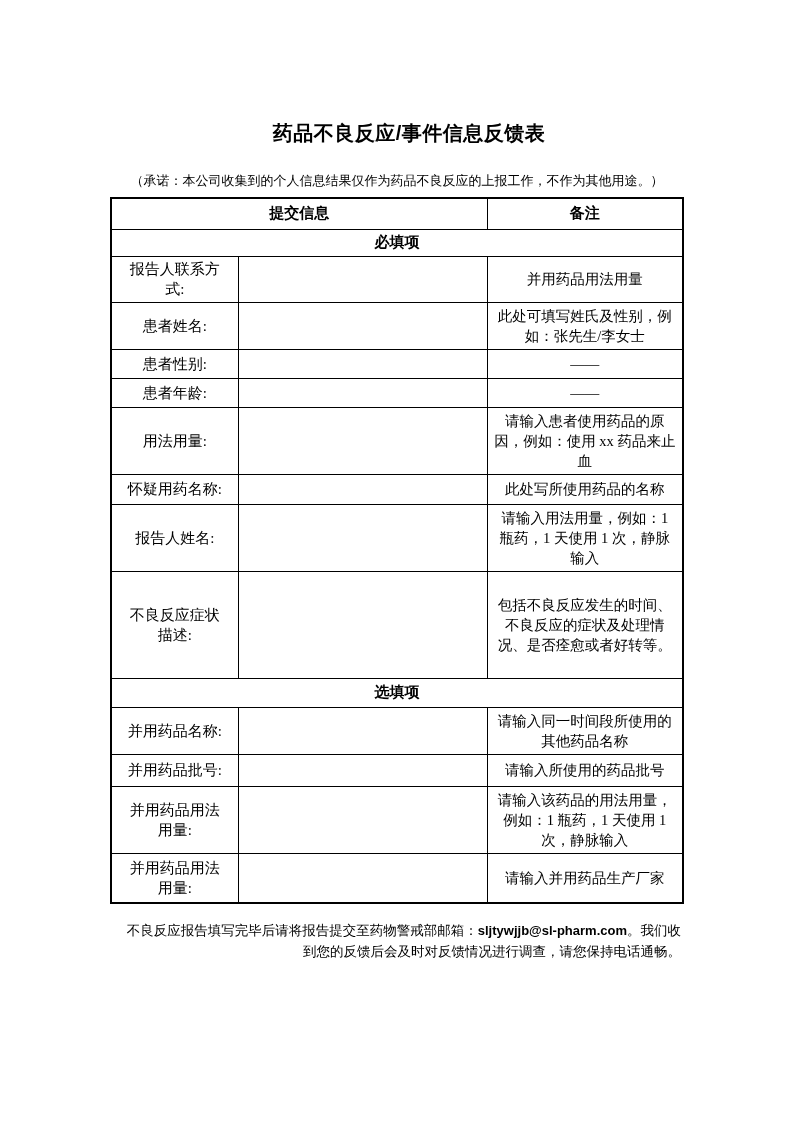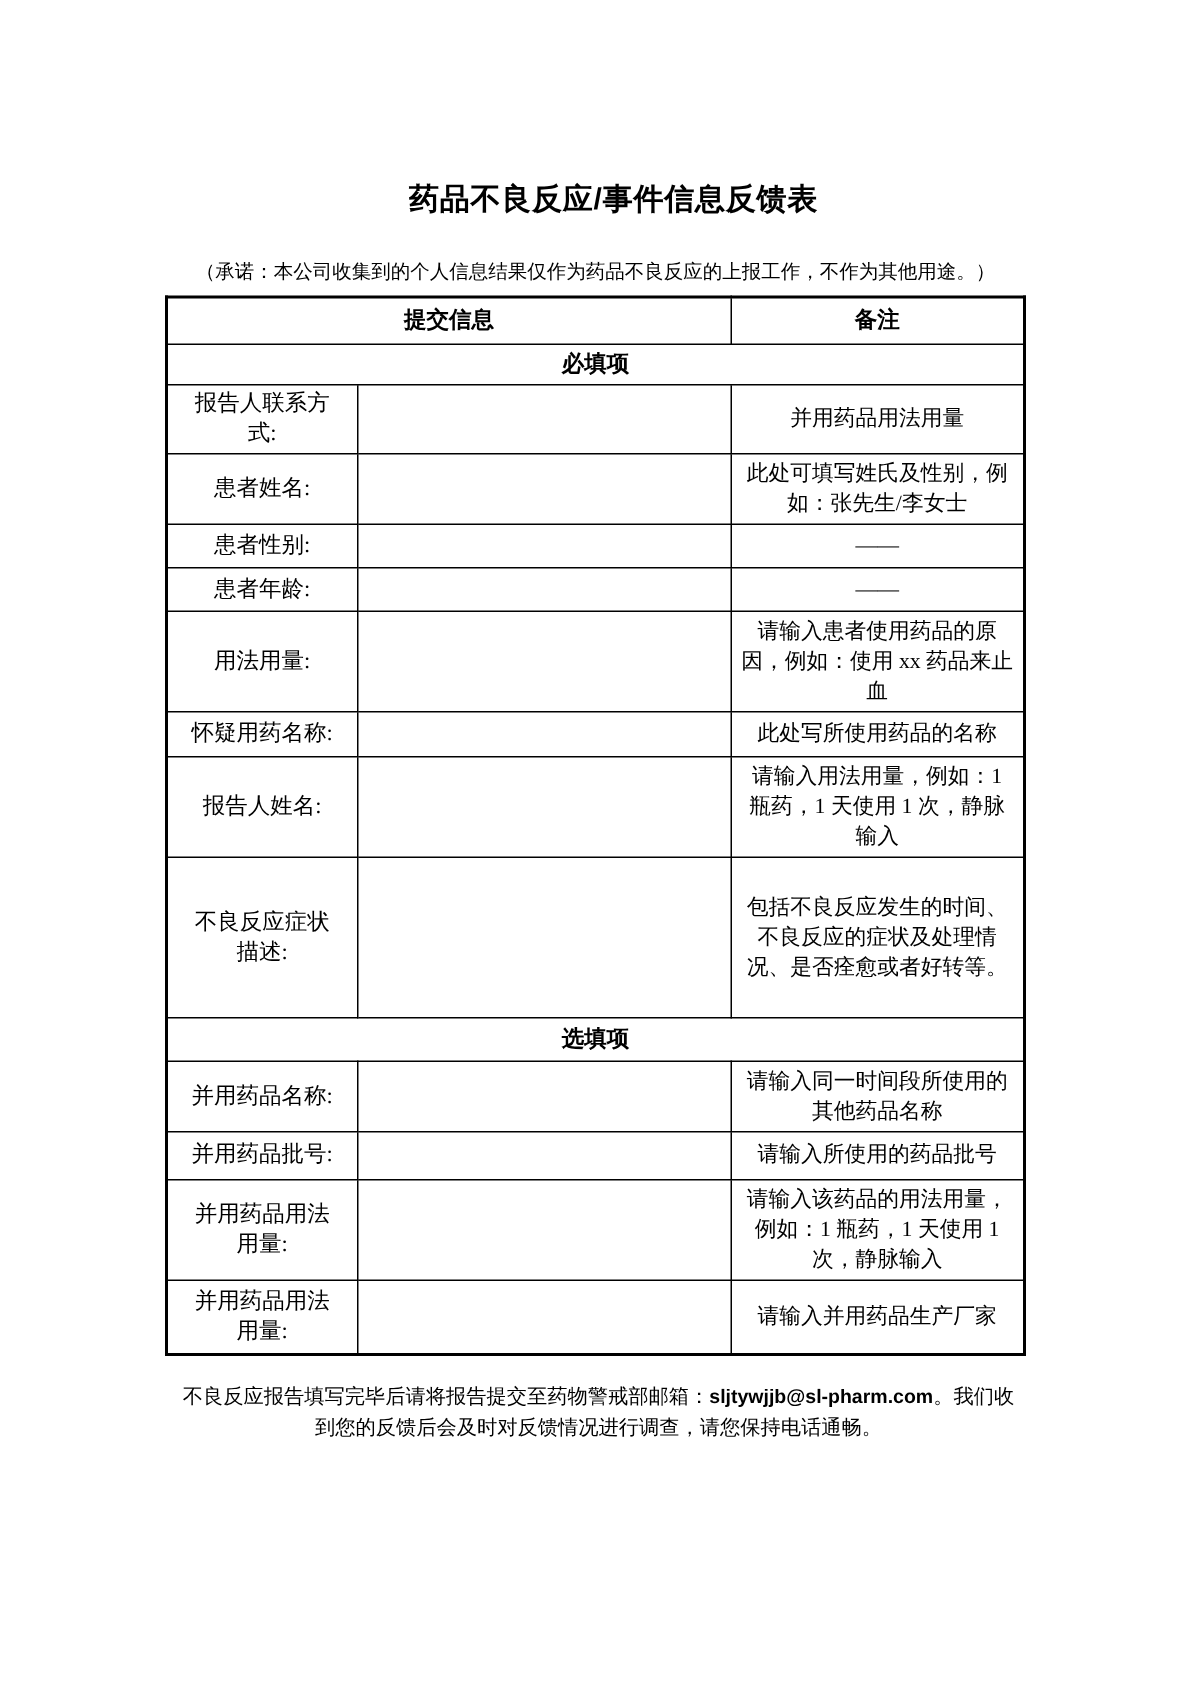--- a/index.html
+++ b/index.html
@@ -62,21 +62,21 @@
     line-height: 20px;
     text-align: center;
     padding: 3px 5px;
     line-break: strict;
   }
   .footer {
     width: 564px;
     margin: 9px 0 0 117px;
     font-size: 13.5px;
     line-height: 21px;
-    text-align: center;
+    text-align: right;
     line-break: strict;
   }
   .email {
     font-family: "Liberation Sans", "DejaVu Sans", sans-serif;
     font-weight: 600;
     font-size: 13px;
   }
 </style>
 </head>
 <body>

